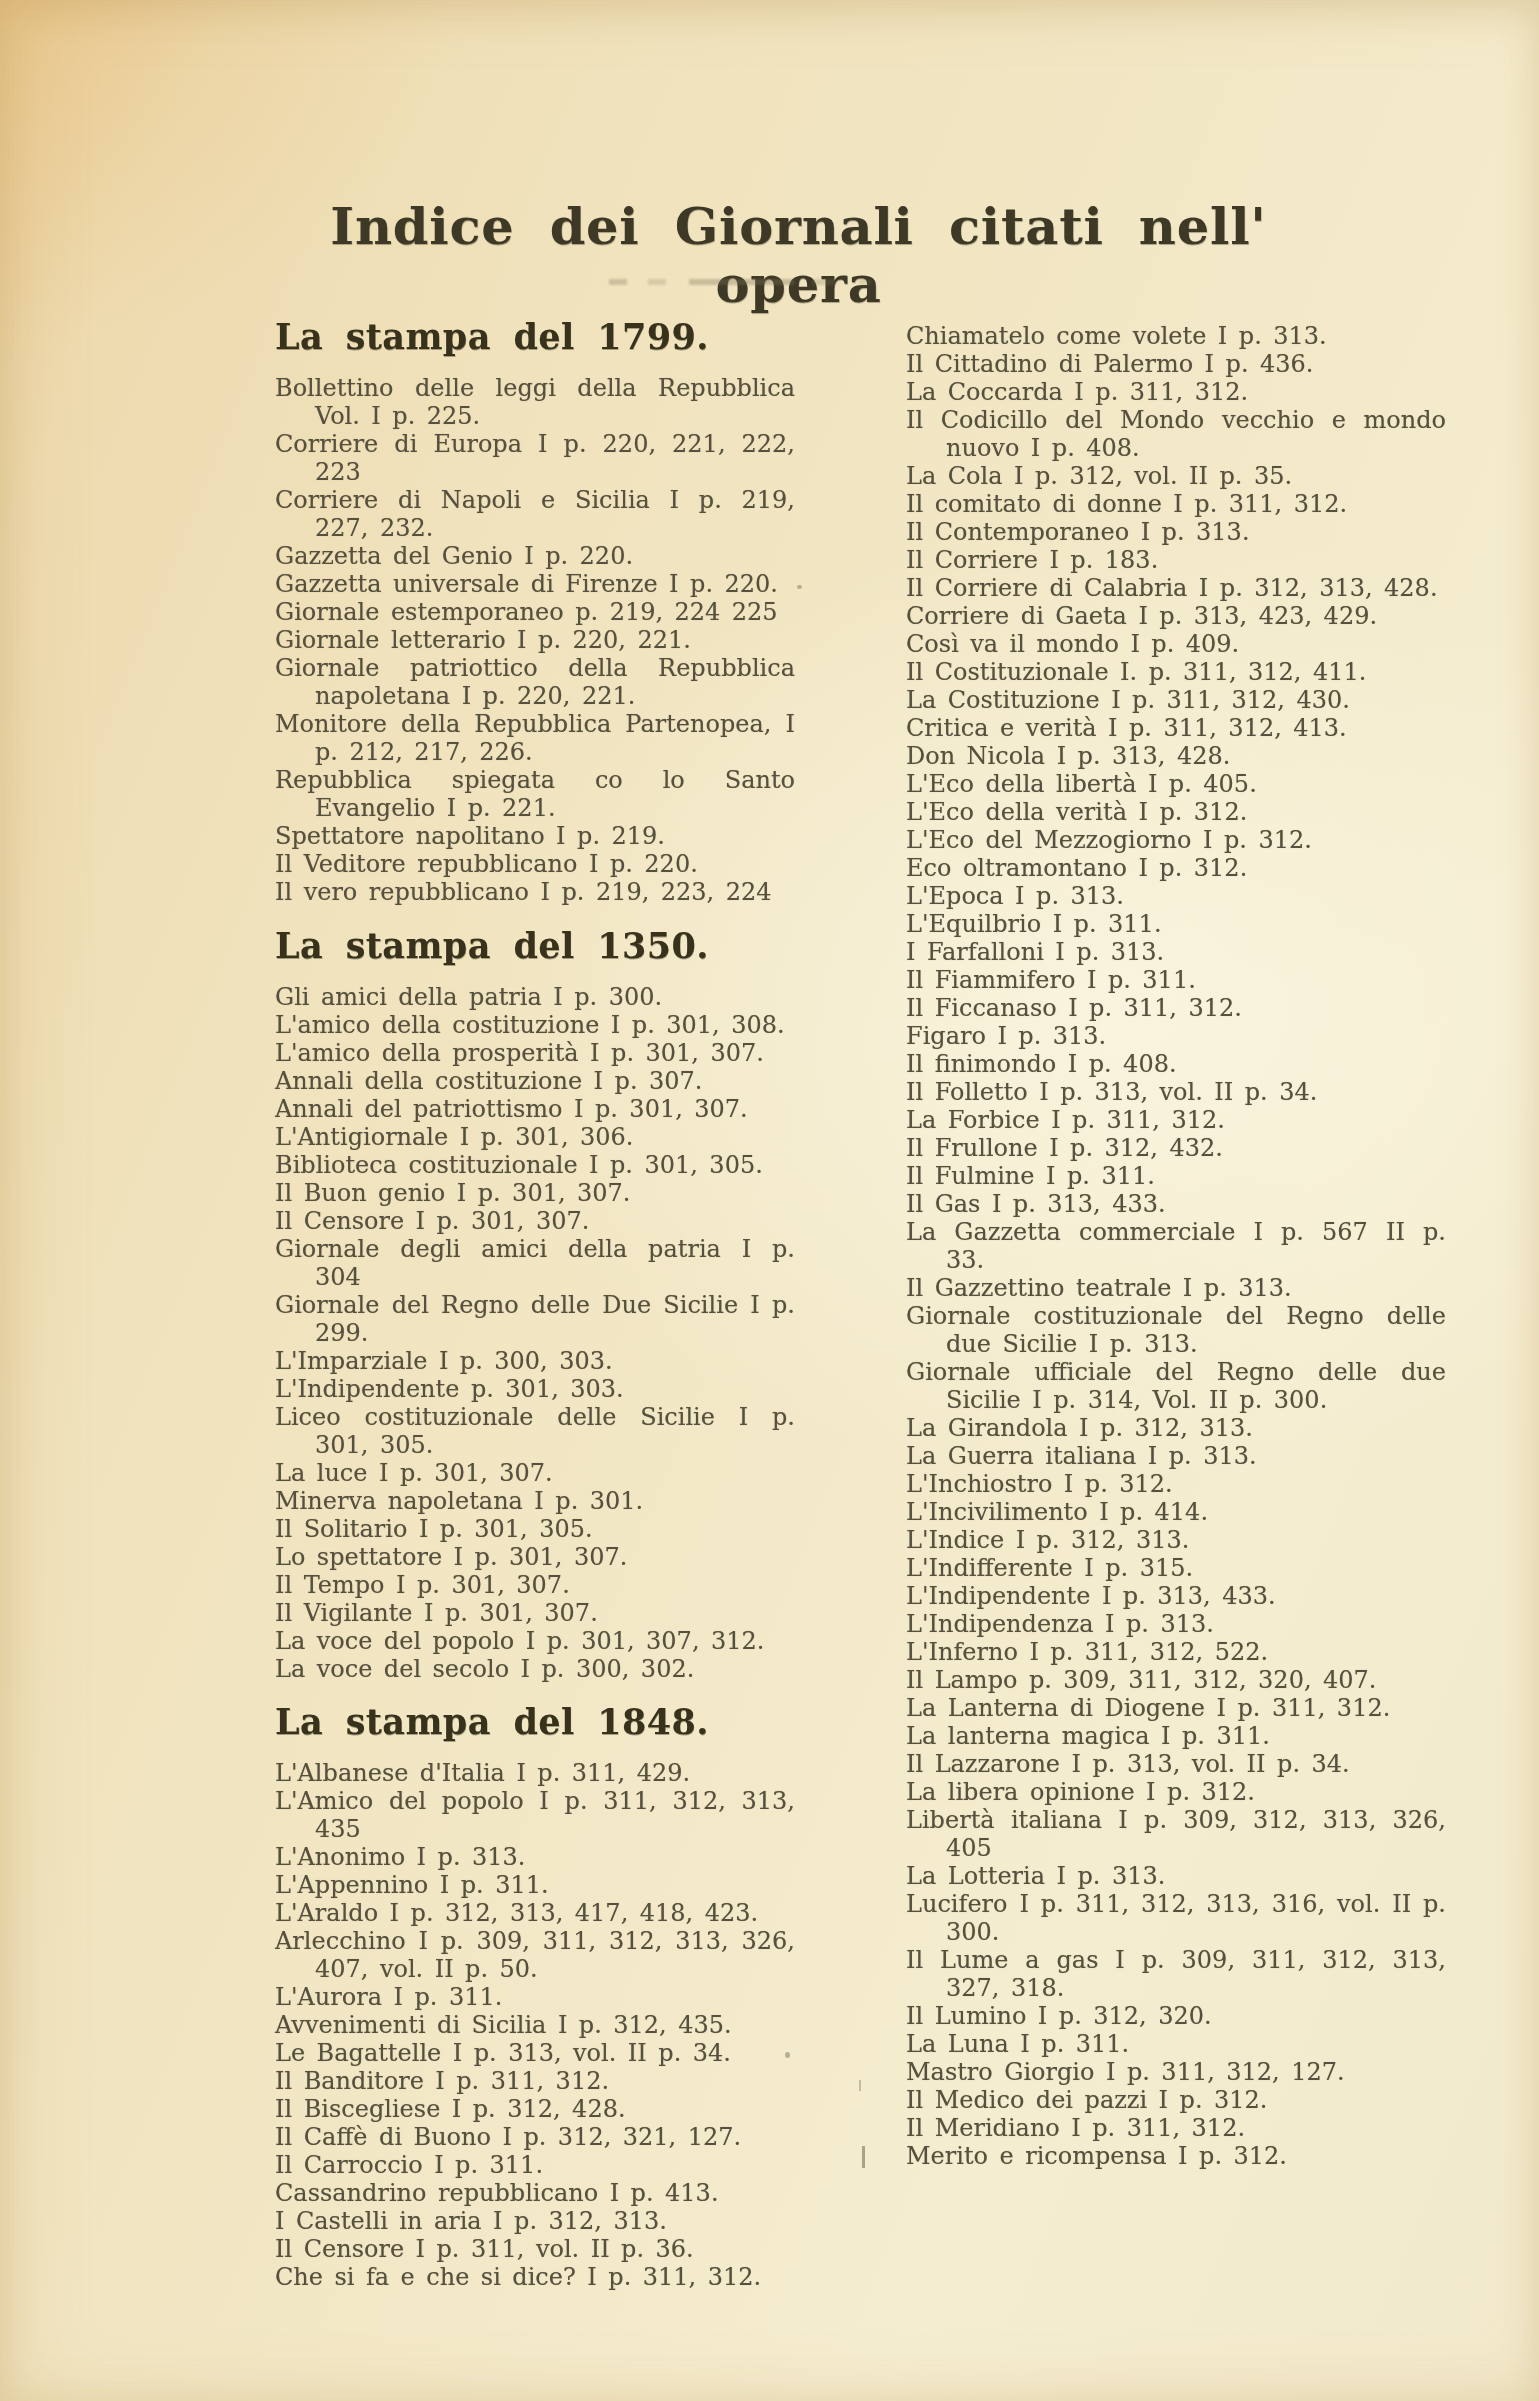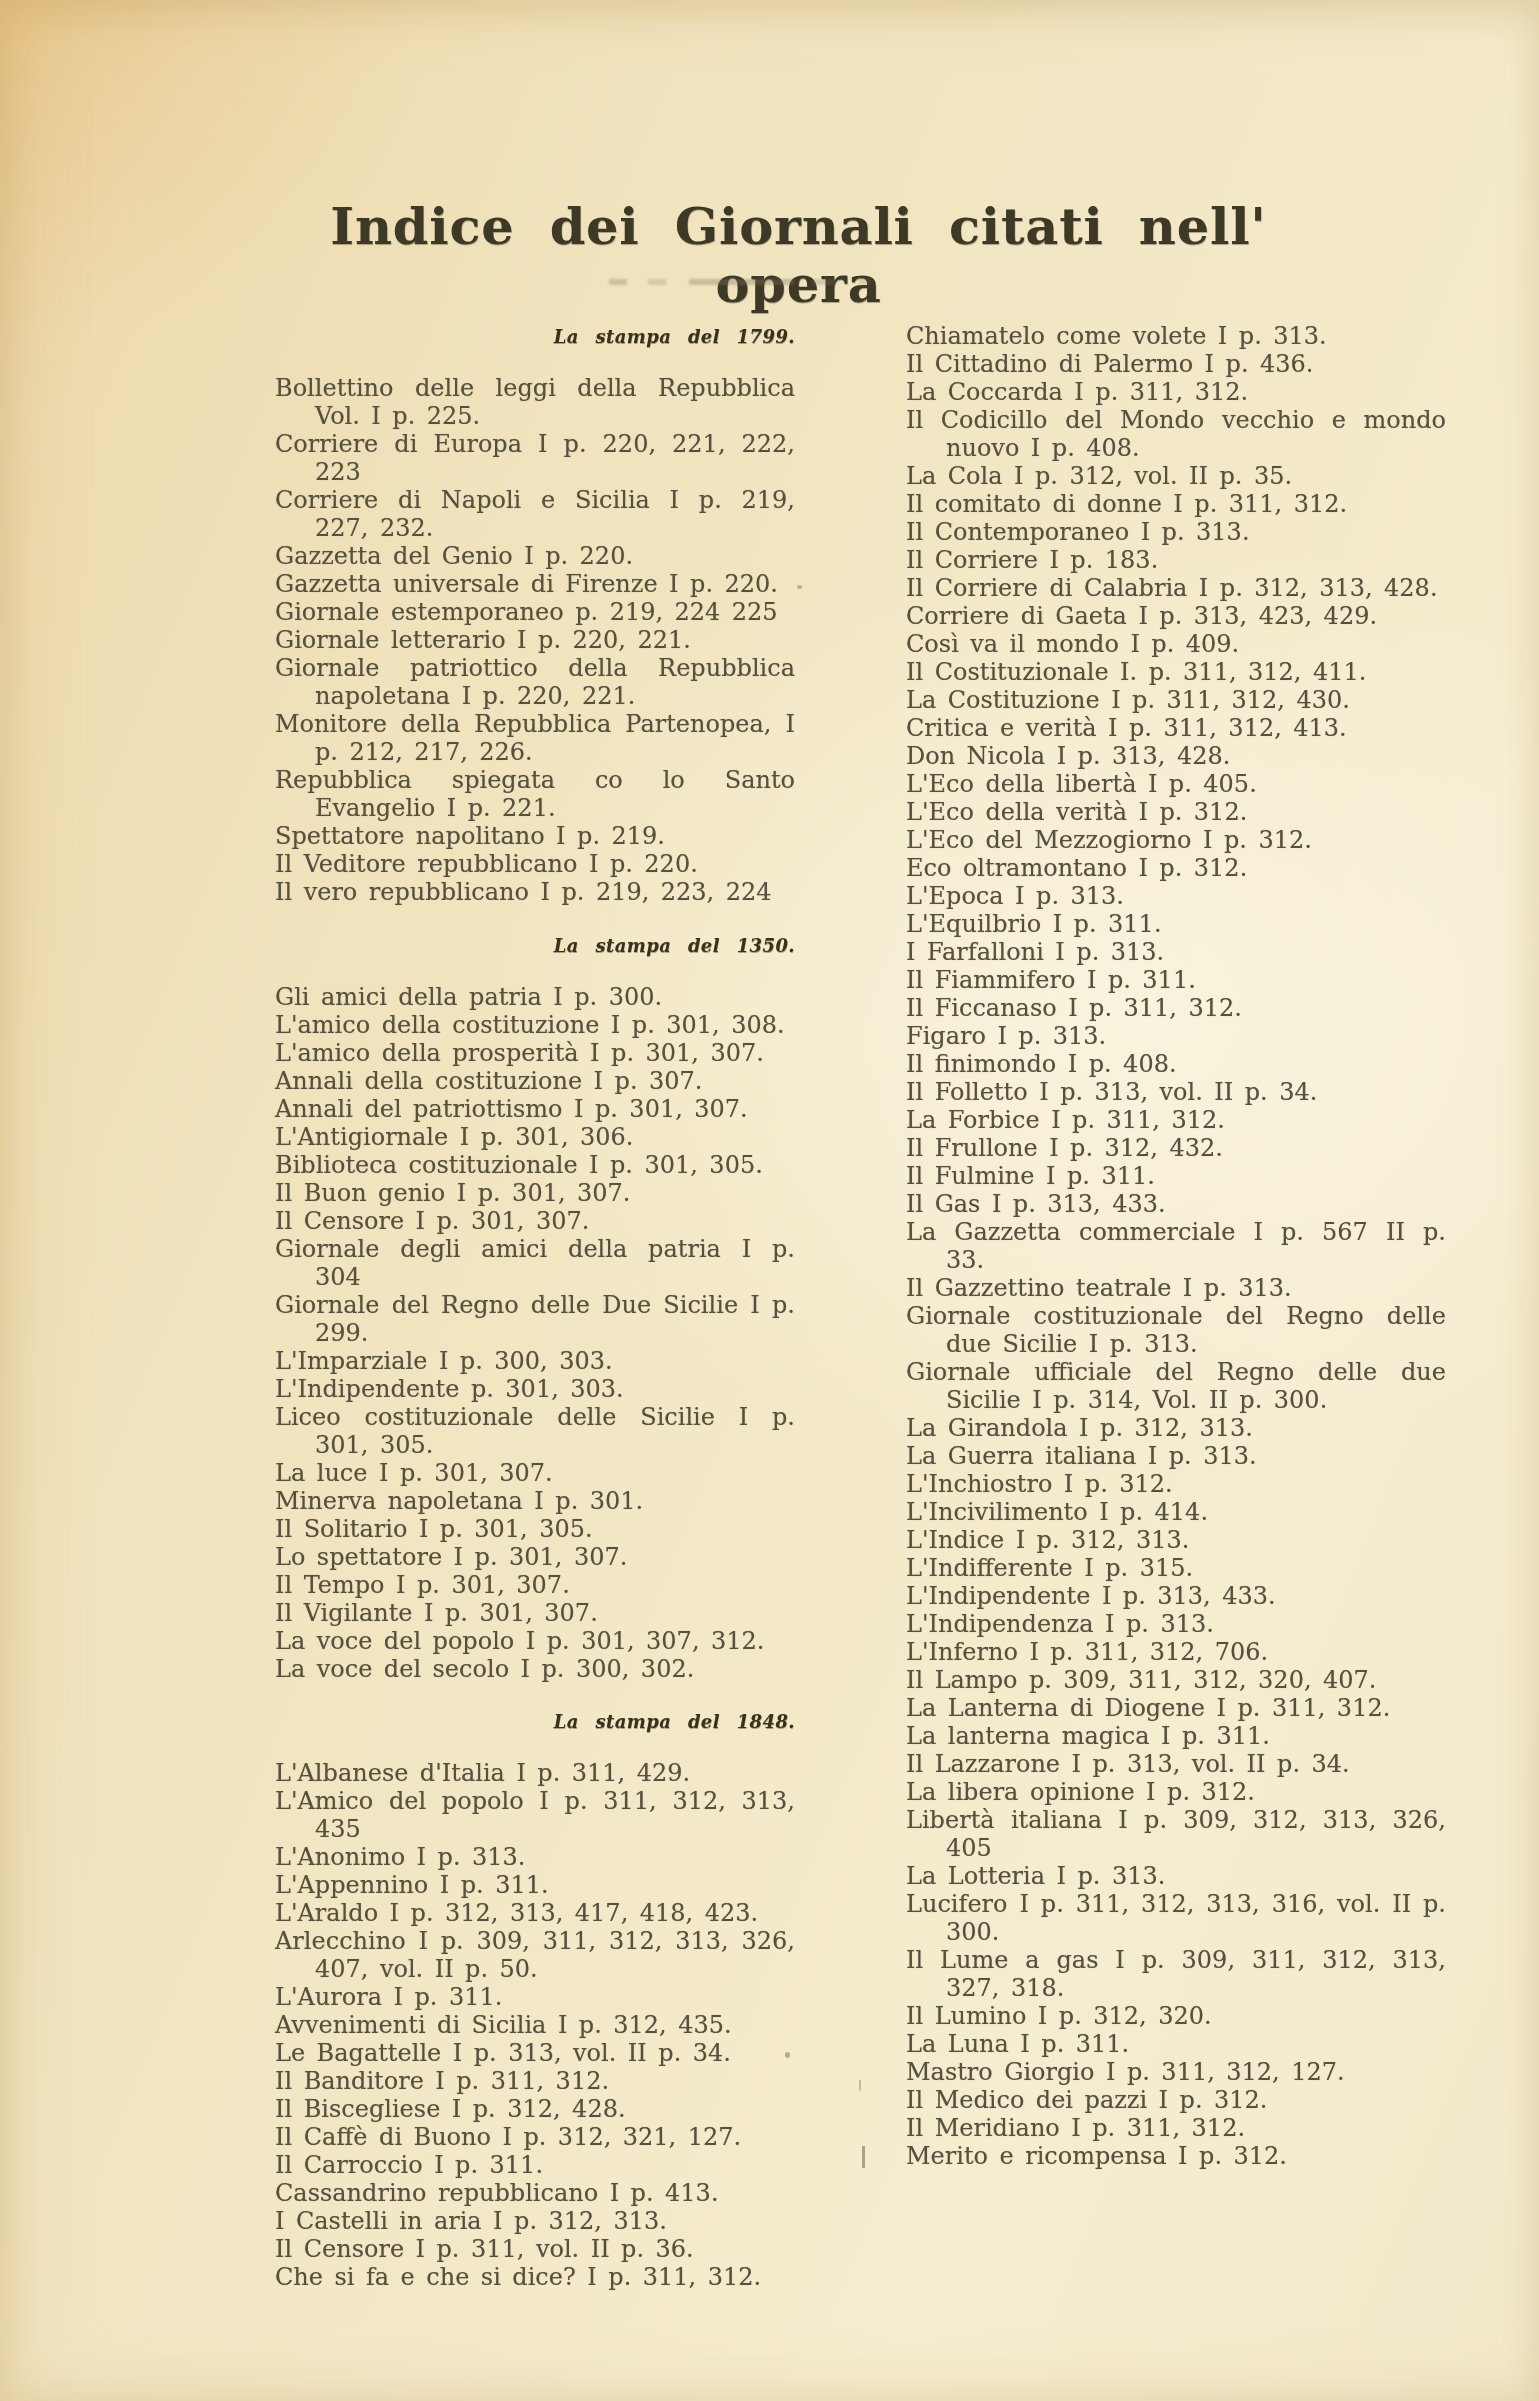--- a/index.html
+++ b/index.html
@@ -59,29 +59,28 @@
     line-height: 28px;
     text-align: justify;
     color: #56513e;
     text-shadow: 0 0 0.8px rgba(86,81,62,0.45);
   }
   .col-left  { left: 275px;  width: 520px; }
   .col-right { left: 906px; width: 540px; top: 322px; }
 
   .col h2 {
     margin: 21.5px 0 20px;
-    font-size: 18px;
+    font-size: 35px;
     line-height: 35px;
     font-weight: 700;
-    text-align: right;
+    text-align: left;
     letter-spacing: 0.4px;
     word-spacing: 10px;
     color: #38321d;
     text-shadow: 0.4px 0.5px 0.5px rgba(56,50,29,0.4);
-    font-style: italic;
   }
   .col h2:first-child { margin-top: 0; }
 
   .col p {
     margin: 0;
     padding-left: 40px;
     text-indent: -40px;
     word-spacing: 0.16em;
   }
 
@@ -192,21 +191,21 @@
       <p>Giornale costituzionale del Regno delle due Sicilie I p. 313.</p>
       <p>Giornale ufficiale del Regno delle due Sicilie I p. 314, Vol. II p. 300.</p>
       <p>La Girandola I p. 312, 313.</p>
       <p>La Guerra italiana I p. 313.</p>
       <p>L'Inchiostro I p. 312.</p>
       <p>L'Incivilimento I p. 414.</p>
       <p>L'Indice I p. 312, 313.</p>
       <p>L'Indifferente I p. 315.</p>
       <p>L'Indipendente I p. 313, 433.</p>
       <p>L'Indipendenza I p. 313.</p>
-      <p>L'Inferno I p. 311, 312, 706.</p>
+      <p>L'Inferno I p. 311, 312, 522.</p>
       <p>Il Lampo p. 309, 311, 312, 320, 407.</p>
       <p>La Lanterna di Diogene I p. 311, 312.</p>
       <p>La lanterna magica I p. 311.</p>
       <p>Il Lazzarone I p. 313, vol. II p. 34.</p>
       <p>La libera opinione I p. 312.</p>
       <p>Libertà italiana I p. 309, 312, 313, 326, 405</p>
       <p>La Lotteria I p. 313.</p>
       <p>Lucifero I p. 311, 312, 313, 316, vol. II p. 300.</p>
       <p>Il Lume a gas I p. 309, 311, 312, 313, 327, 318.</p>
       <p>Il Lumino I p. 312, 320.</p>

